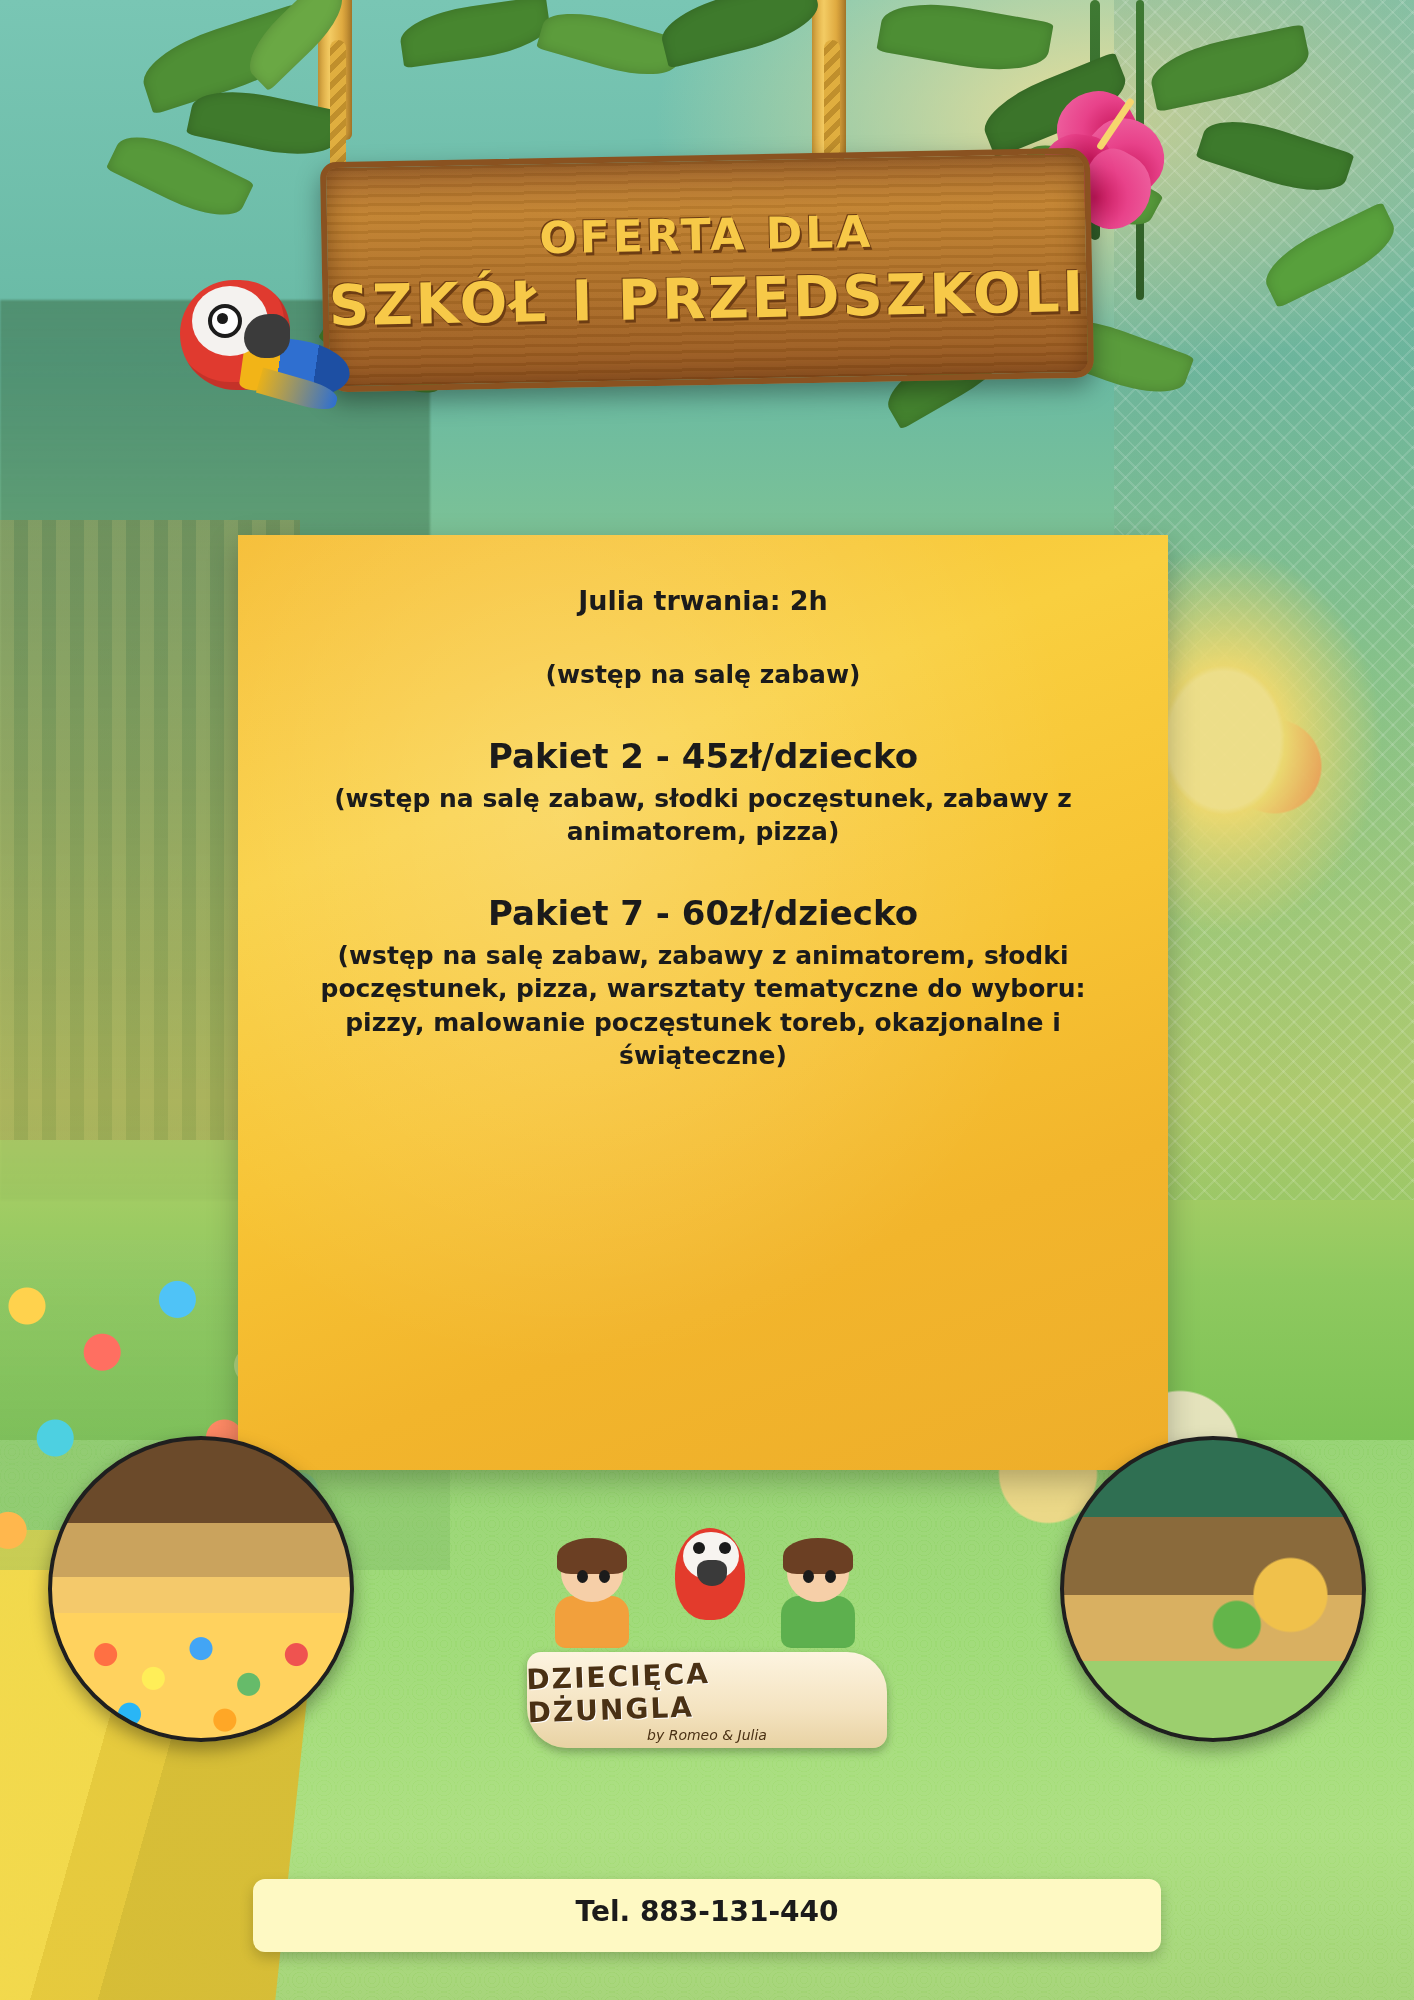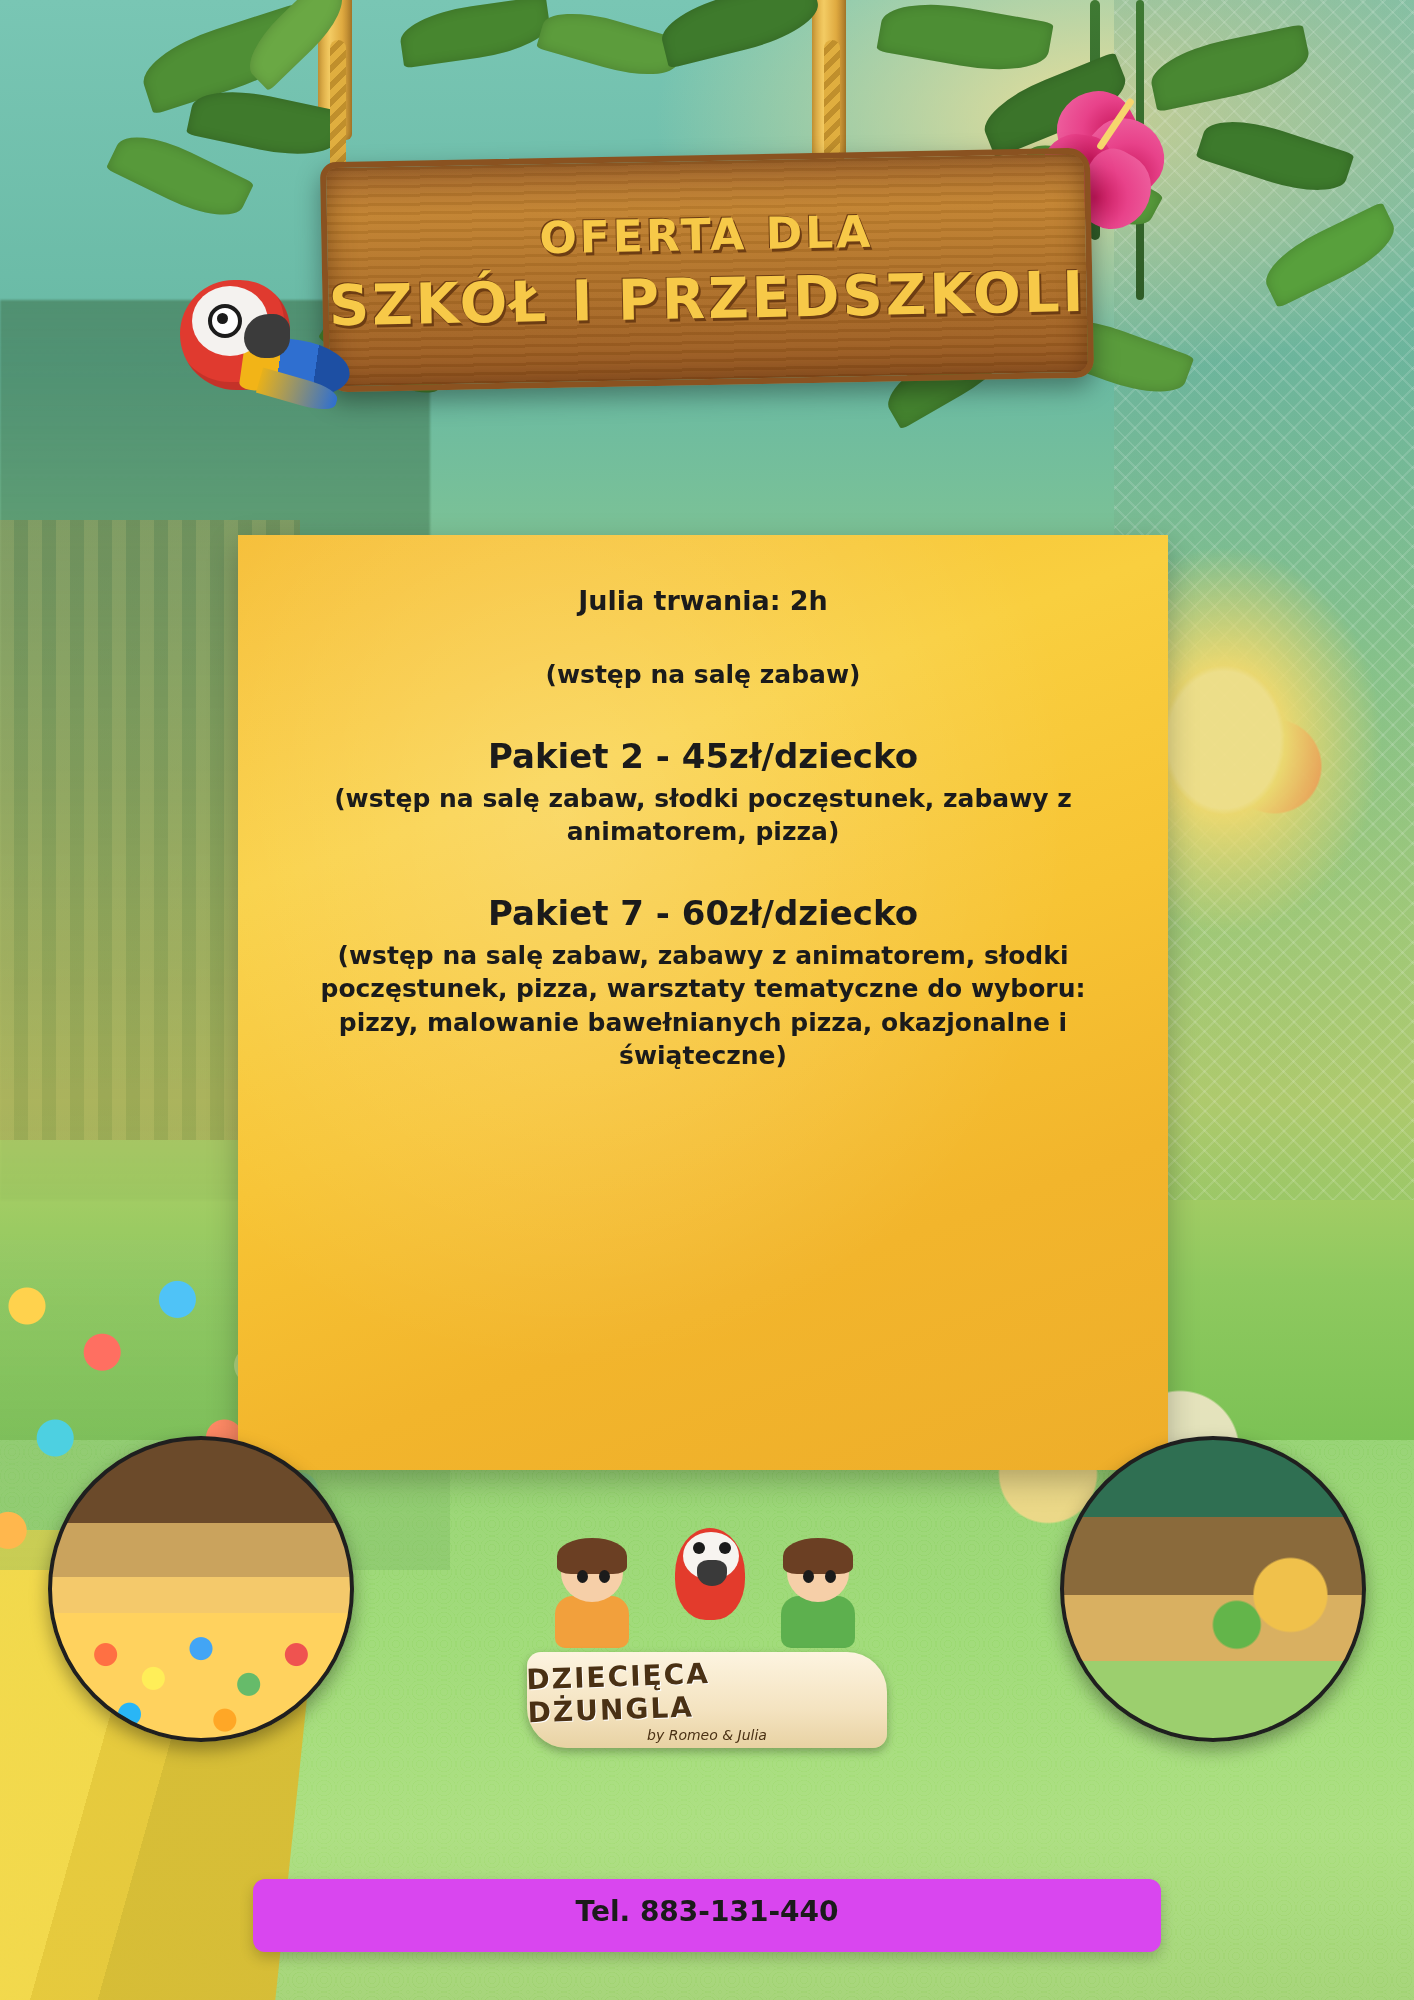--- a/index.html
+++ b/index.html
@@ -436,21 +436,21 @@
     margin-top: 4px;
   }
 
   
   .contact {
     position: absolute;
     left: 50%;
     transform: translateX(-50%);
     bottom: 48px;
     width: 900px;
-    background: #d946ef;
+    background: #fef9c3;
     border-radius: 12px;
     padding: 16px 4px;
     text-align: center;
     color: #1b1b1b;
     box-shadow: 0 6px 14px rgba(0,0,0,0.2);
   }
   .contact-phone {
     font-size: 28px;
     font-weight: bold;
     margin-bottom: 8px;
@@ -535,21 +535,21 @@
       <div class="pkg-desc">(wstęp na salę zabaw)</div>
     </div>
 
     <div class="pkg">
       <div class="pkg-title">Pakiet 2 - 45zł/dziecko</div>
       <div class="pkg-desc">(wstęp na salę zabaw, słodki poczęstunek, zabawy z animatorem, pizza)</div>
     </div>
 
     <div class="pkg">
       <div class="pkg-title">Pakiet 7 - 60zł/dziecko</div>
-      <div class="pkg-desc">(wstęp na salę zabaw, zabawy z animatorem, słodki poczęstunek, pizza, warsztaty tematyczne do wyboru: pizzy, malowanie bawełnianych pizza, okazjonalne i świąteczne)</div>
+      <div class="pkg-desc">(wstęp na salę zabaw, zabawy z animatorem, słodki poczęstunek, pizza, warsztaty tematyczne do wyboru: pizzy, malowanie poczęstunek toreb, okazjonalne i świąteczne)</div>
     </div>
   </div>
 
   <div class="circle-photo circle-left"></div>
   <div class="circle-photo circle-right"></div>
 
   <div class="kids-logo">
     <div class="kid" style="left:22px; top:26px;">
       <div class="body" style="background:#f2a03c;"></div>
       <div class="head"></div>

